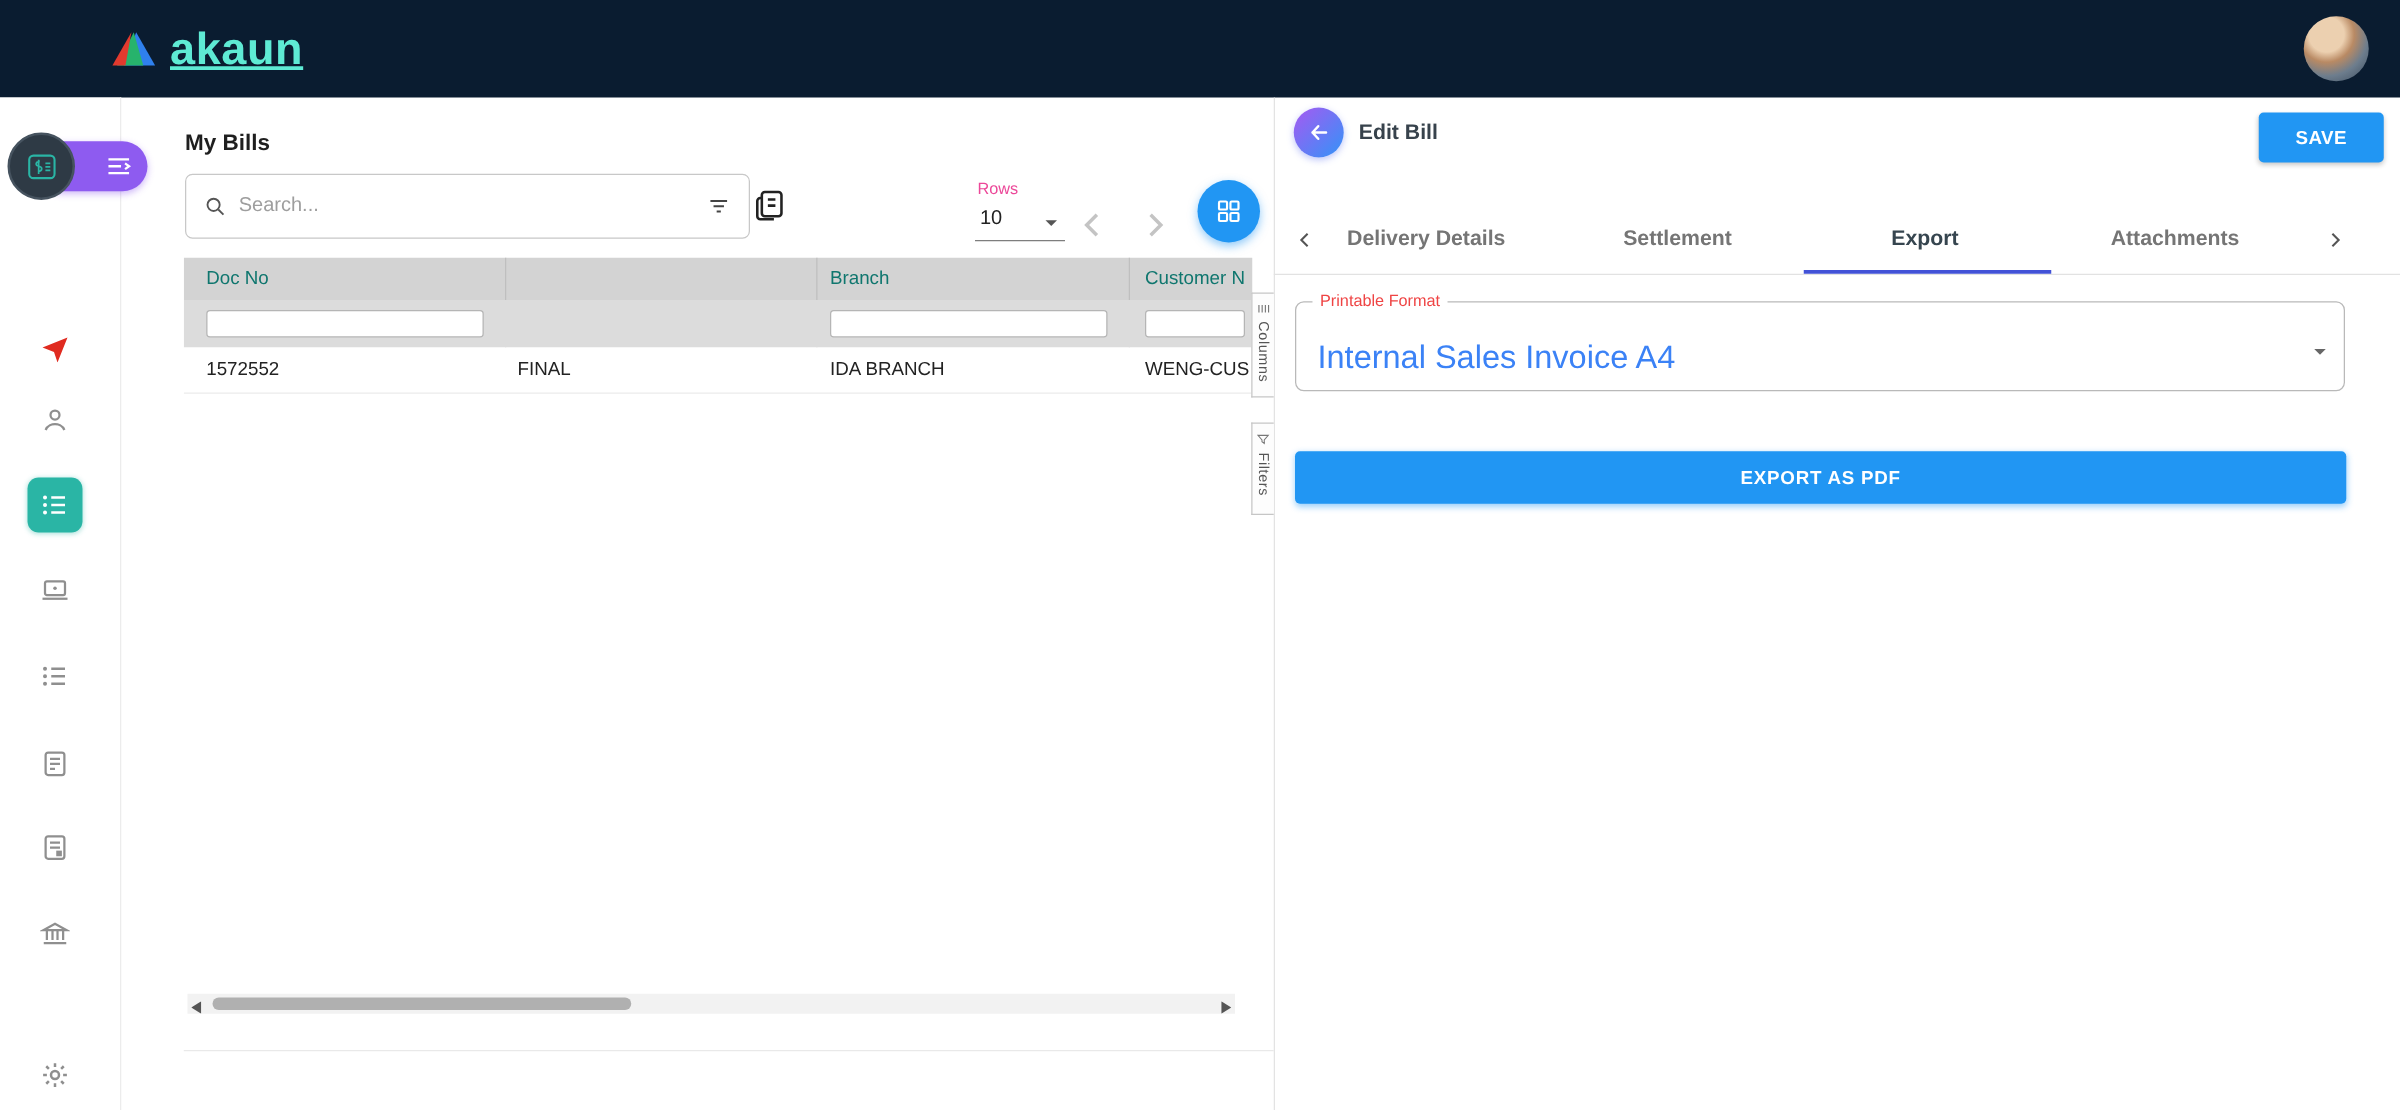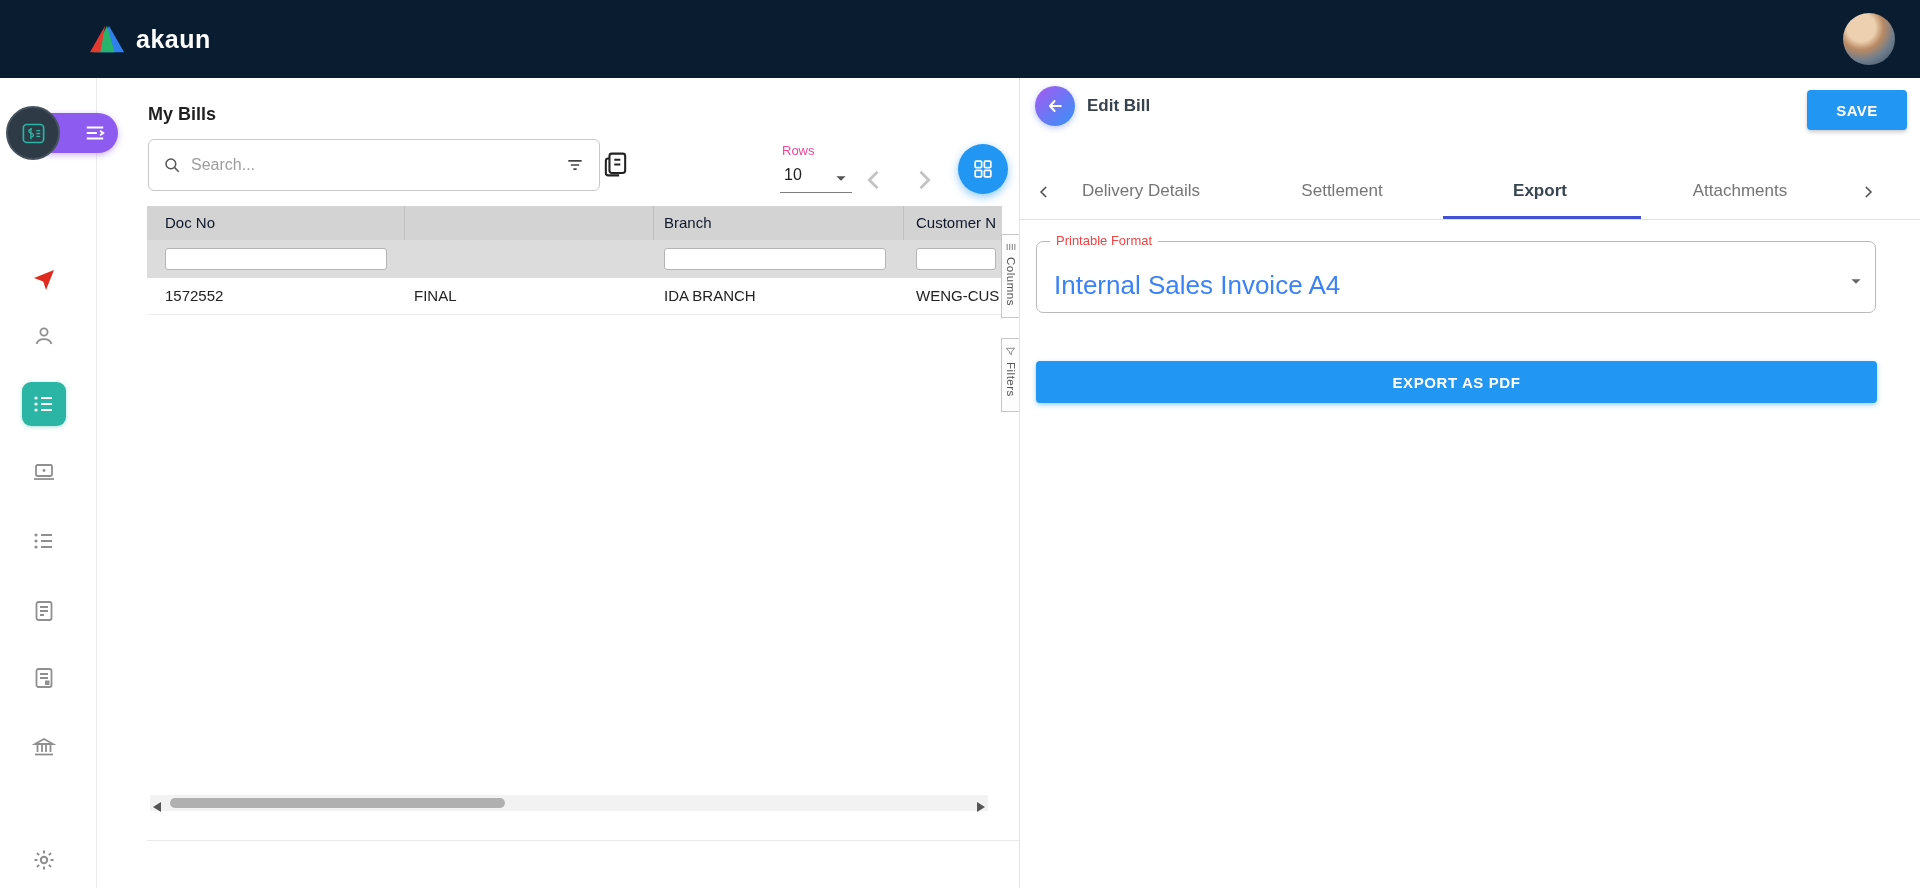--- a/index.html
+++ b/index.html
@@ -2,21 +2,21 @@
 <html><head>
 <meta charset="utf-8">
 <style>
   html,body{margin:0;padding:0;}
   body{width:1920px;height:888px;position:relative;background:#fff;overflow:hidden;
        font-family:"Liberation Sans","DejaVu Sans",sans-serif;color:#222;}
 
   
   .topbar{position:absolute;left:0;top:0;width:1920px;height:78px;background:#0a1c30;}
   .brand{position:absolute;left:88px;top:20px;display:flex;align-items:center;gap:10px;}
-  .brand-text{color:#ffffff;font-size:25px;font-weight:800;letter-spacing:.5px;line-height:38px;}
+  .brand-text{color:#5eead4;font-size:36px;font-weight:800;letter-spacing:.5px;line-height:38px;text-decoration:underline;}
   .avatar{position:absolute;left:1843px;top:13px;width:52px;height:52px;border-radius:50%;cursor:pointer;
           background:radial-gradient(circle at 35% 28%,#ecd0b0 0 28%,#b98a64 44%,#6d7d8d 66%,#394a5c 100%);}
 
   
   .sidebar{position:absolute;left:0;top:78px;width:96px;height:810px;background:#fff;border-right:1px solid #ececec;}
   .side-ic{position:absolute;left:32px;width:24px;height:24px;color:#8f8f8f;cursor:pointer;}
   .side-active{position:absolute;left:22px;top:304px;width:44px;height:44px;border-radius:9px;background:#2ab5a5;
                display:flex;align-items:center;justify-content:center;color:#fff;cursor:pointer;box-shadow:0 1px 4px rgba(42,181,165,.4);}
   .fab-pill{position:absolute;left:30px;top:113px;width:88px;height:40px;border-radius:20px;background:#8e5bf0;cursor:pointer;
             box-shadow:0 2px 6px rgba(142,91,240,.45);}
@@ -40,21 +40,21 @@
   .rows-select .val{position:absolute;left:4px;top:4px;font-size:16px;color:#222;}
   .rows-select svg{position:absolute;right:0;top:5px;}
   .pg-prev{position:absolute;left:860px;top:166px;}
   .pg-next{position:absolute;left:910px;top:166px;}
   .grid-btn{position:absolute;left:958px;top:144px;width:50px;height:50px;border-radius:50%;background:#2196f3;
             display:flex;align-items:center;justify-content:center;cursor:pointer;box-shadow:0 3px 8px rgba(33,150,243,.5);}
 
   
   .table-wrap{position:absolute;left:147px;top:206px;width:855px;height:634px;overflow:hidden;background:#fff;}
   .thead{position:absolute;left:0;top:0;width:855px;height:34px;background:#d3d3d3;}
-  .th{position:absolute;top:0;height:34px;line-height:34px;font-size:15px;color:#0f172a;white-space:nowrap;overflow:hidden;cursor:pointer;}
+  .th{position:absolute;top:0;height:34px;line-height:34px;font-size:15px;color:#0f766e;white-space:nowrap;overflow:hidden;cursor:pointer;}
   .col-sep{position:absolute;top:0;width:1px;height:72px;background:#bfbfbf;}
   .tfilter{position:absolute;left:0;top:34px;width:855px;height:38px;background:#dcdcdc;}
   .tfilter input{position:absolute;top:8px;height:22px;border:1px solid #b5b5b5;border-radius:3px;background:#fff;outline:none;
                  box-sizing:border-box;padding:0 6px;font-size:13px;font-family:"Liberation Sans","DejaVu Sans",sans-serif;}
   .trow{position:absolute;left:0;top:72px;width:855px;height:36px;background:#fff;border-bottom:1px solid #ececec;cursor:pointer;}
   .td{position:absolute;top:0;height:36px;line-height:36px;font-size:15px;color:#222;white-space:nowrap;overflow:hidden;}
 
   
   .vtab{position:absolute;width:18px;background:#fdfdfd;border:1px solid #c6c6c6;border-right:none;box-sizing:border-box;
         display:flex;flex-direction:column;align-items:center;padding-top:7px;gap:5px;cursor:pointer;left:1001px;}
@@ -71,21 +71,21 @@
   
   .back-btn{position:absolute;left:1035px;top:86px;width:40px;height:40px;border-radius:50%;cursor:pointer;
             background:linear-gradient(135deg,#9b5ff2 10%,#3e8ef7 90%);display:flex;align-items:center;justify-content:center;
             box-shadow:0 2px 6px rgba(90,110,240,.4);}
   .edit-title{position:absolute;left:1087px;top:96px;font-size:17px;font-weight:700;color:#37424c;}
   .save-btn{position:absolute;left:1807px;top:90px;width:100px;height:40px;border-radius:4px;background:#2196f3;border:none;
             color:#fff;font-size:15px;font-weight:700;letter-spacing:.4px;cursor:pointer;box-shadow:0 2px 4px rgba(0,0,0,.22);
             font-family:"Liberation Sans","DejaVu Sans",sans-serif;}
   .tabs-border{position:absolute;left:1019px;top:219px;width:901px;height:1px;background:#e2e2e2;}
   .tab-chev{position:absolute;top:182px;cursor:pointer;}
-  .tab{position:absolute;top:181px;transform:translateX(-50%);font-size:17px;color:#757575;font-weight:400;cursor:pointer;white-space:nowrap;}
+  .tab{position:absolute;top:181px;transform:translateX(-50%);font-size:17px;color:#757575;font-weight:700;cursor:pointer;white-space:nowrap;}
   .tab.active{color:#36454f;font-weight:600;}
   .tab-indicator{position:absolute;left:1443px;top:216px;width:198px;height:3px;background:#4252d7;}
   .format-field{position:absolute;left:1036px;top:241px;width:840px;height:72px;border:1px solid #b9b9b9;border-radius:7px;
                 box-sizing:border-box;cursor:pointer;background:#fff;}
   .format-legend{position:absolute;left:1050px;top:233px;background:#fff;padding:0 6px;font-size:13px;color:#ef4444;}
   .format-value{position:absolute;left:1054px;top:270px;font-size:26px;color:#3b82f6;}
   .format-caret{position:absolute;left:1845px;top:270px;}
   .export-btn{position:absolute;left:1036px;top:361px;width:841px;height:42px;border:none;border-radius:4px;background:#2196f3;
               color:#fff;font-size:15px;font-weight:700;letter-spacing:.6px;cursor:pointer;box-shadow:0 2px 5px rgba(33,150,243,.45);
               font-family:"Liberation Sans","DejaVu Sans",sans-serif;}

